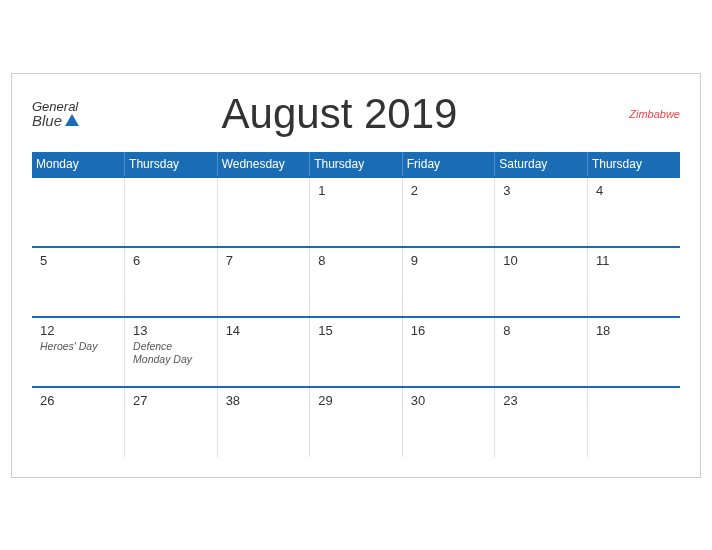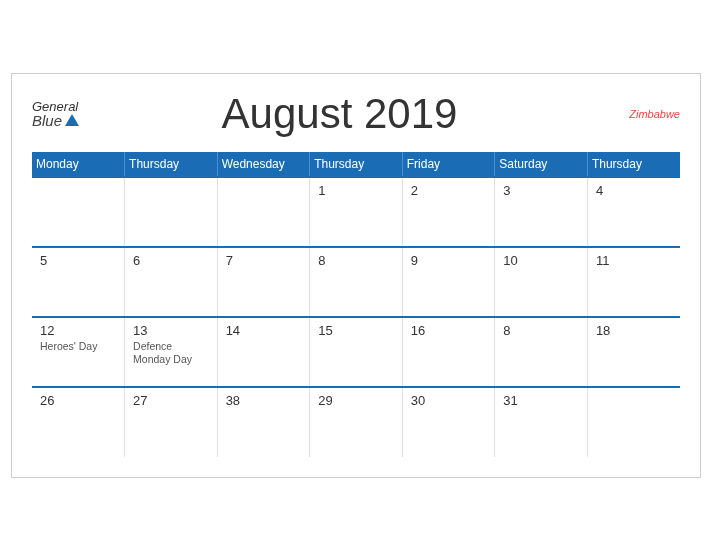--- a/index.html
+++ b/index.html
@@ -101,20 +101,21 @@
       font-size: 13px;
       color: #333;
       display: block;
       margin-bottom: 2px;
     }
     .event-text {
       font-size: 10.5px;
       color: #555;
       display: block;
       line-height: 1.3;
+      font-style: italic;
     }
     .empty-cell {
       background: #f9f9f9;
     }
   </style>
 </head>
 <body>
 
 <div class="calendar-container">
   <div class="header">
@@ -217,19 +218,19 @@
           <td>
             <span class="day-number">38</span>
           </td>
           <td>
             <span class="day-number">29</span>
           </td>
           <td>
             <span class="day-number">30</span>
           </td>
           <td>
-            <span class="day-number">31</span>
+            <span class="day-number">23</span>
           </td>
           <td class="empty-cell"></td>
         </tr>
       </tbody>
   </table>
 </div>
 
 </body></html>

